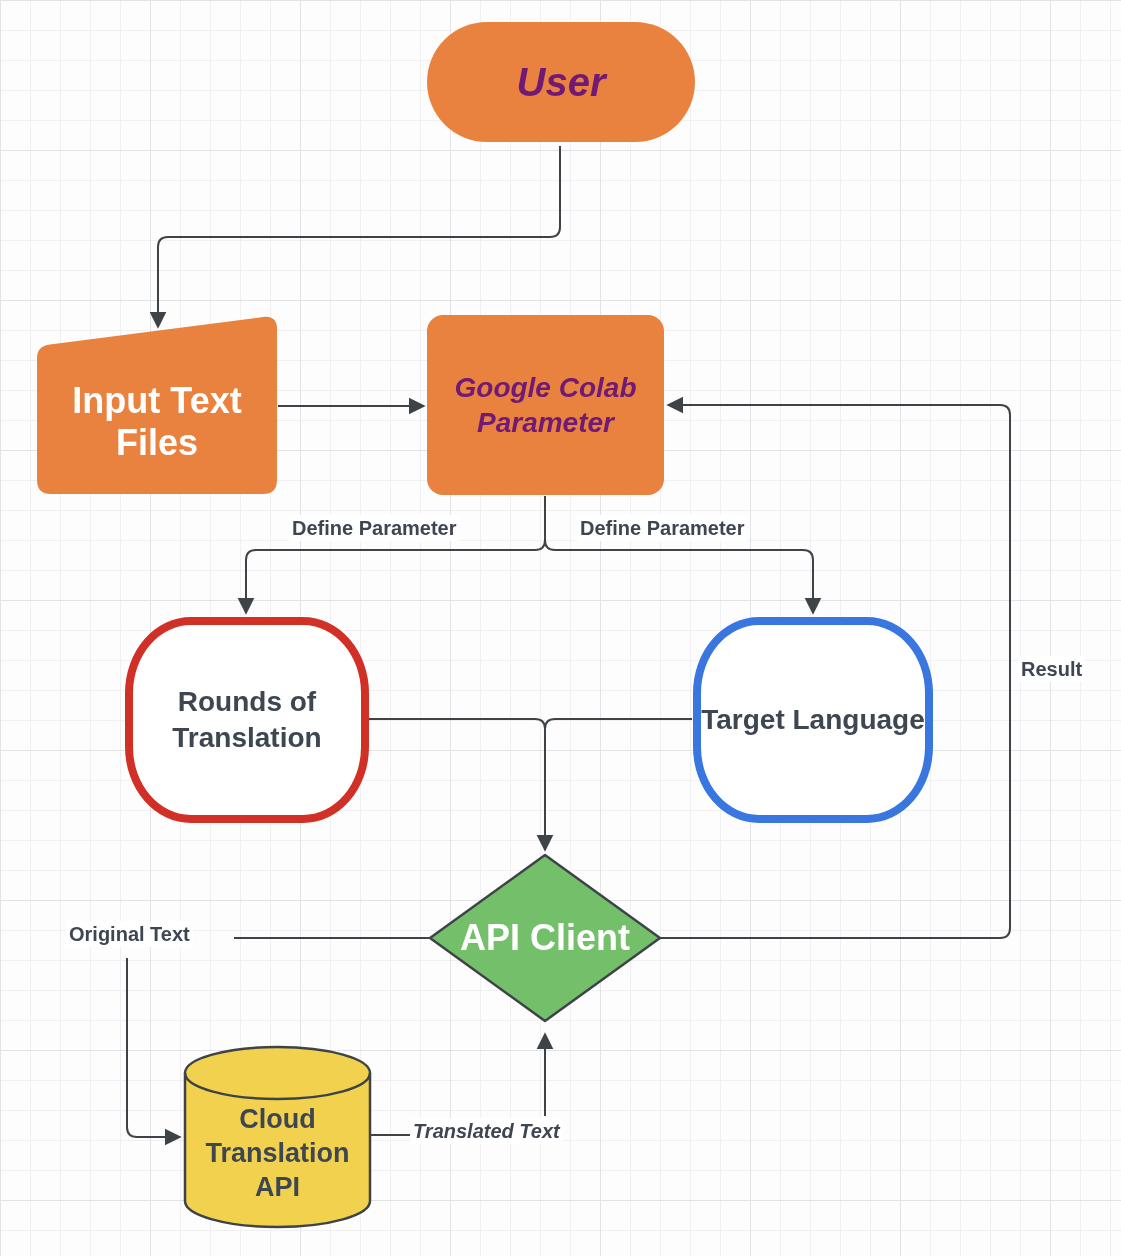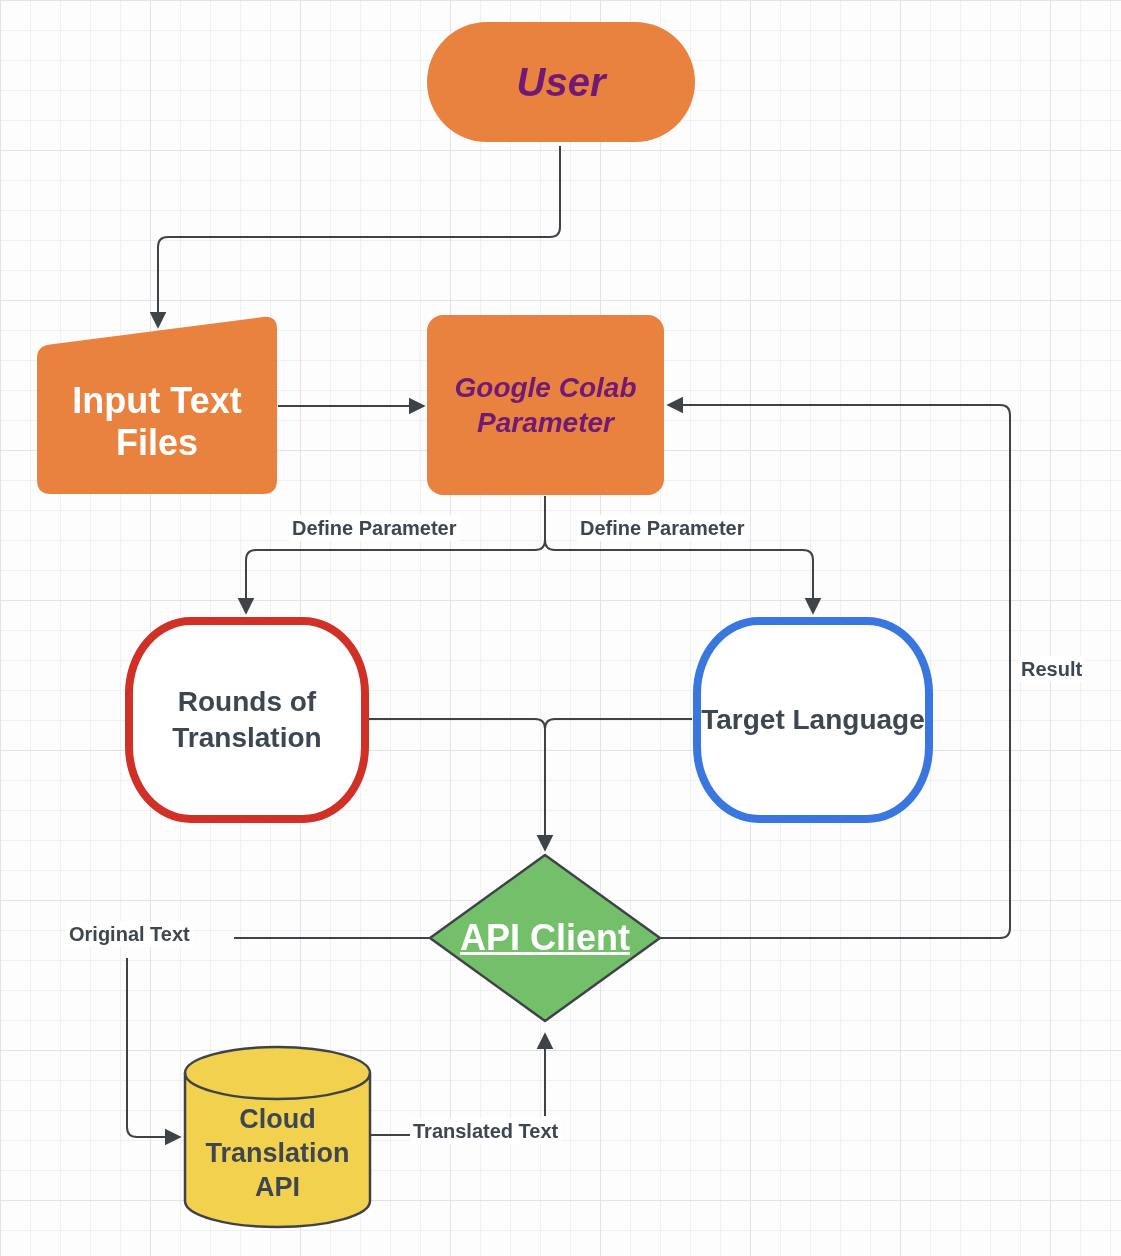--- a/index.html
+++ b/index.html
@@ -88,29 +88,29 @@
       <span class="line">Translation</span>
     </span>
   </div>
 
   <div class="node param blue-border" style="left:693px;top:617px;width:240px;height:206px;">
     <span class="lbl dark-txt param-lbl">Target Language</span>
   </div>
 
   <div class="overlay-lbl shape-lbl-light" style="left:37px;top:335px;width:240px;height:159px;padding-top:14px;">Input Text Files</div>
 
-  <div class="overlay-lbl shape-lbl-light" style="left:430px;top:855px;width:230px;height:166px;text-decoration:underline;">API Client</div>
+  <div class="overlay-lbl shape-lbl-light" style="left:430px;top:855px;width:230px;height:166px;">API Client</div>
 
   <div class="overlay-lbl cyl-lbl" style="left:185px;top:1047px;width:185px;height:180px;">
     <span>
       <span class="line">Cloud</span>
       <span class="line">Translation</span>
       <span class="line">API</span>
     </span>
   </div>
 
   <div class="edge-lbl" style="left:289px;top:515px;">Define Parameter</div>
   <div class="edge-lbl" style="left:577px;top:515px;">Define Parameter</div>
   <div class="edge-lbl" style="left:1018px;top:656px;">Result</div>
   <div class="edge-lbl" style="left:66px;top:921px;">Original Text</div>
-  <div class="edge-lbl" style="left:410px;top:1118px;">Translated Text</div>
+  <div class="edge-lbl" style="left:410px;top:1118px;font-style:italic;">Translated Text</div>
 
 </div>
 
 </body></html>

